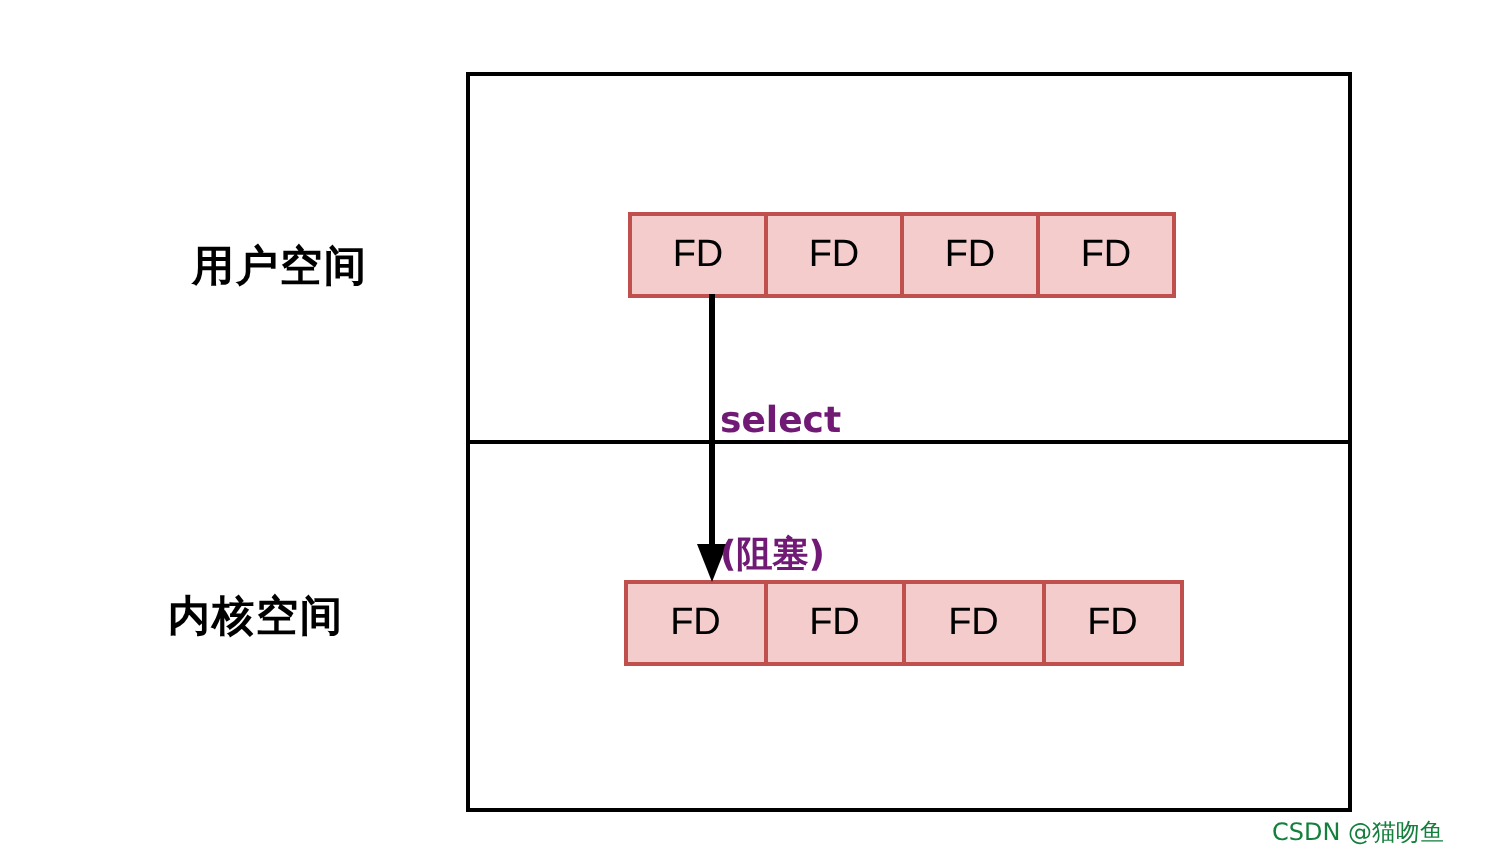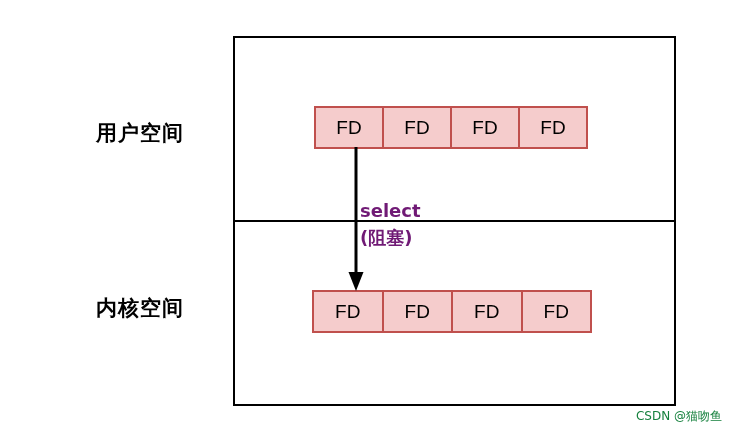--- a/index.html
+++ b/index.html
@@ -48,21 +48,21 @@
     color: #000000;
     letter-spacing: 1px;
     white-space: nowrap;
     font-family: "DejaVu Sans", "Liberation Sans", sans-serif;
   }
   .space-label.user {
     left: 96px;
     top: 119px;
   }
   .space-label.kernel {
-    left: 96px;
+    left: 84px;
     top: 294px;
     text-align: center;
   }
 
   
   .fd-row {
     position: absolute;
     display: flex;
     border: 2px solid #C0504D;
     box-sizing: border-box;
@@ -111,20 +111,21 @@
     top: 197px;
     color: #701a75;
     font-weight: bold;
     font-size: 18px;
     line-height: 27px;
     white-space: nowrap;
     font-family: "DejaVu Sans", "Liberation Sans", sans-serif;
   }
   .annotation .line-cn {
     font-size: 18px;
+    margin-top: 40px;
   }
 
   
   .watermark {
     position: absolute;
     right: 8px;
     bottom: 8px;
     font-size: 12px;
     color: #15803d;
     white-space: nowrap;

